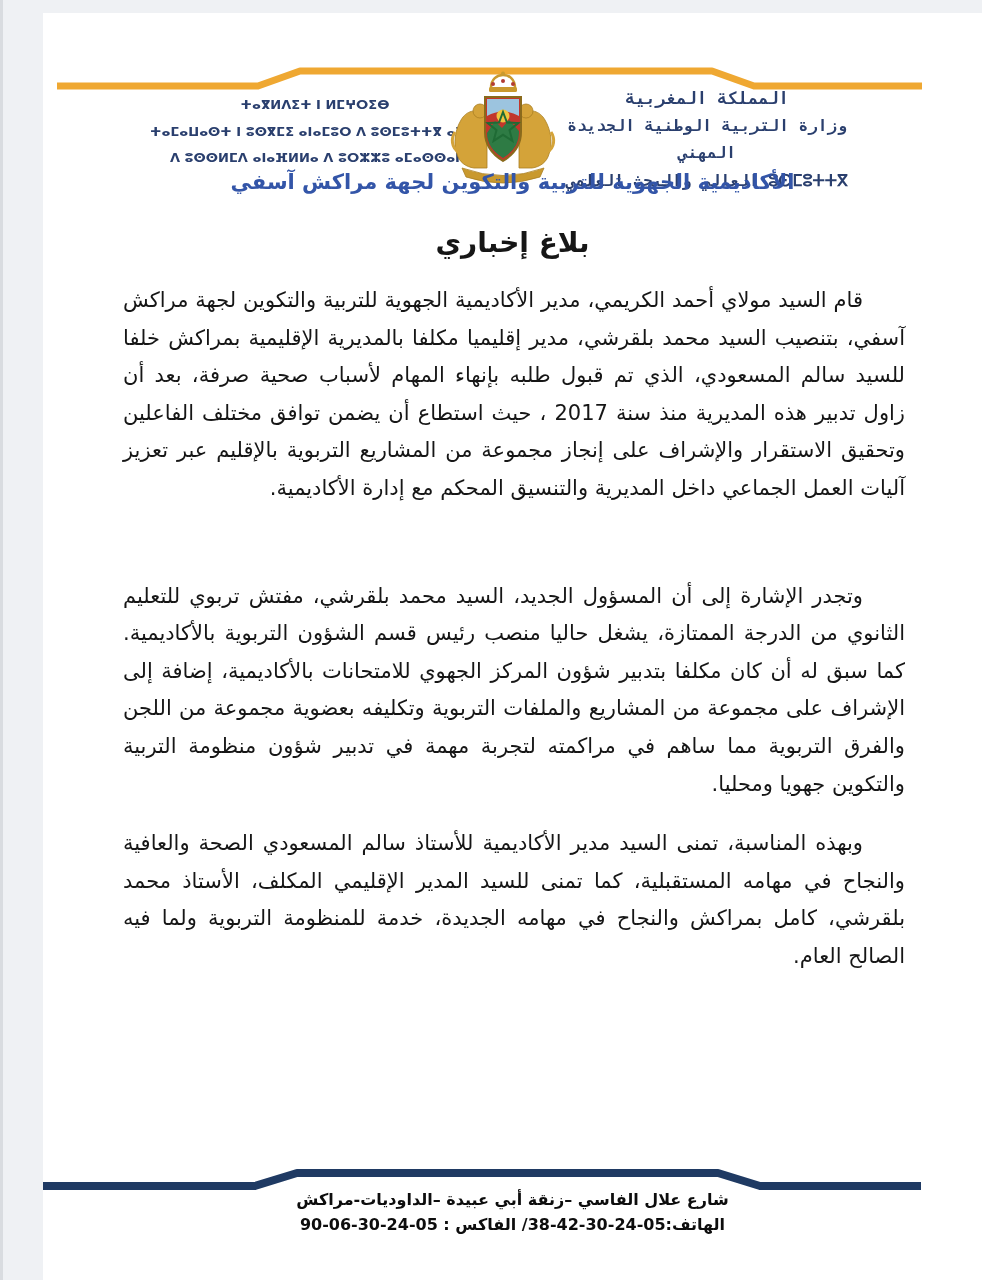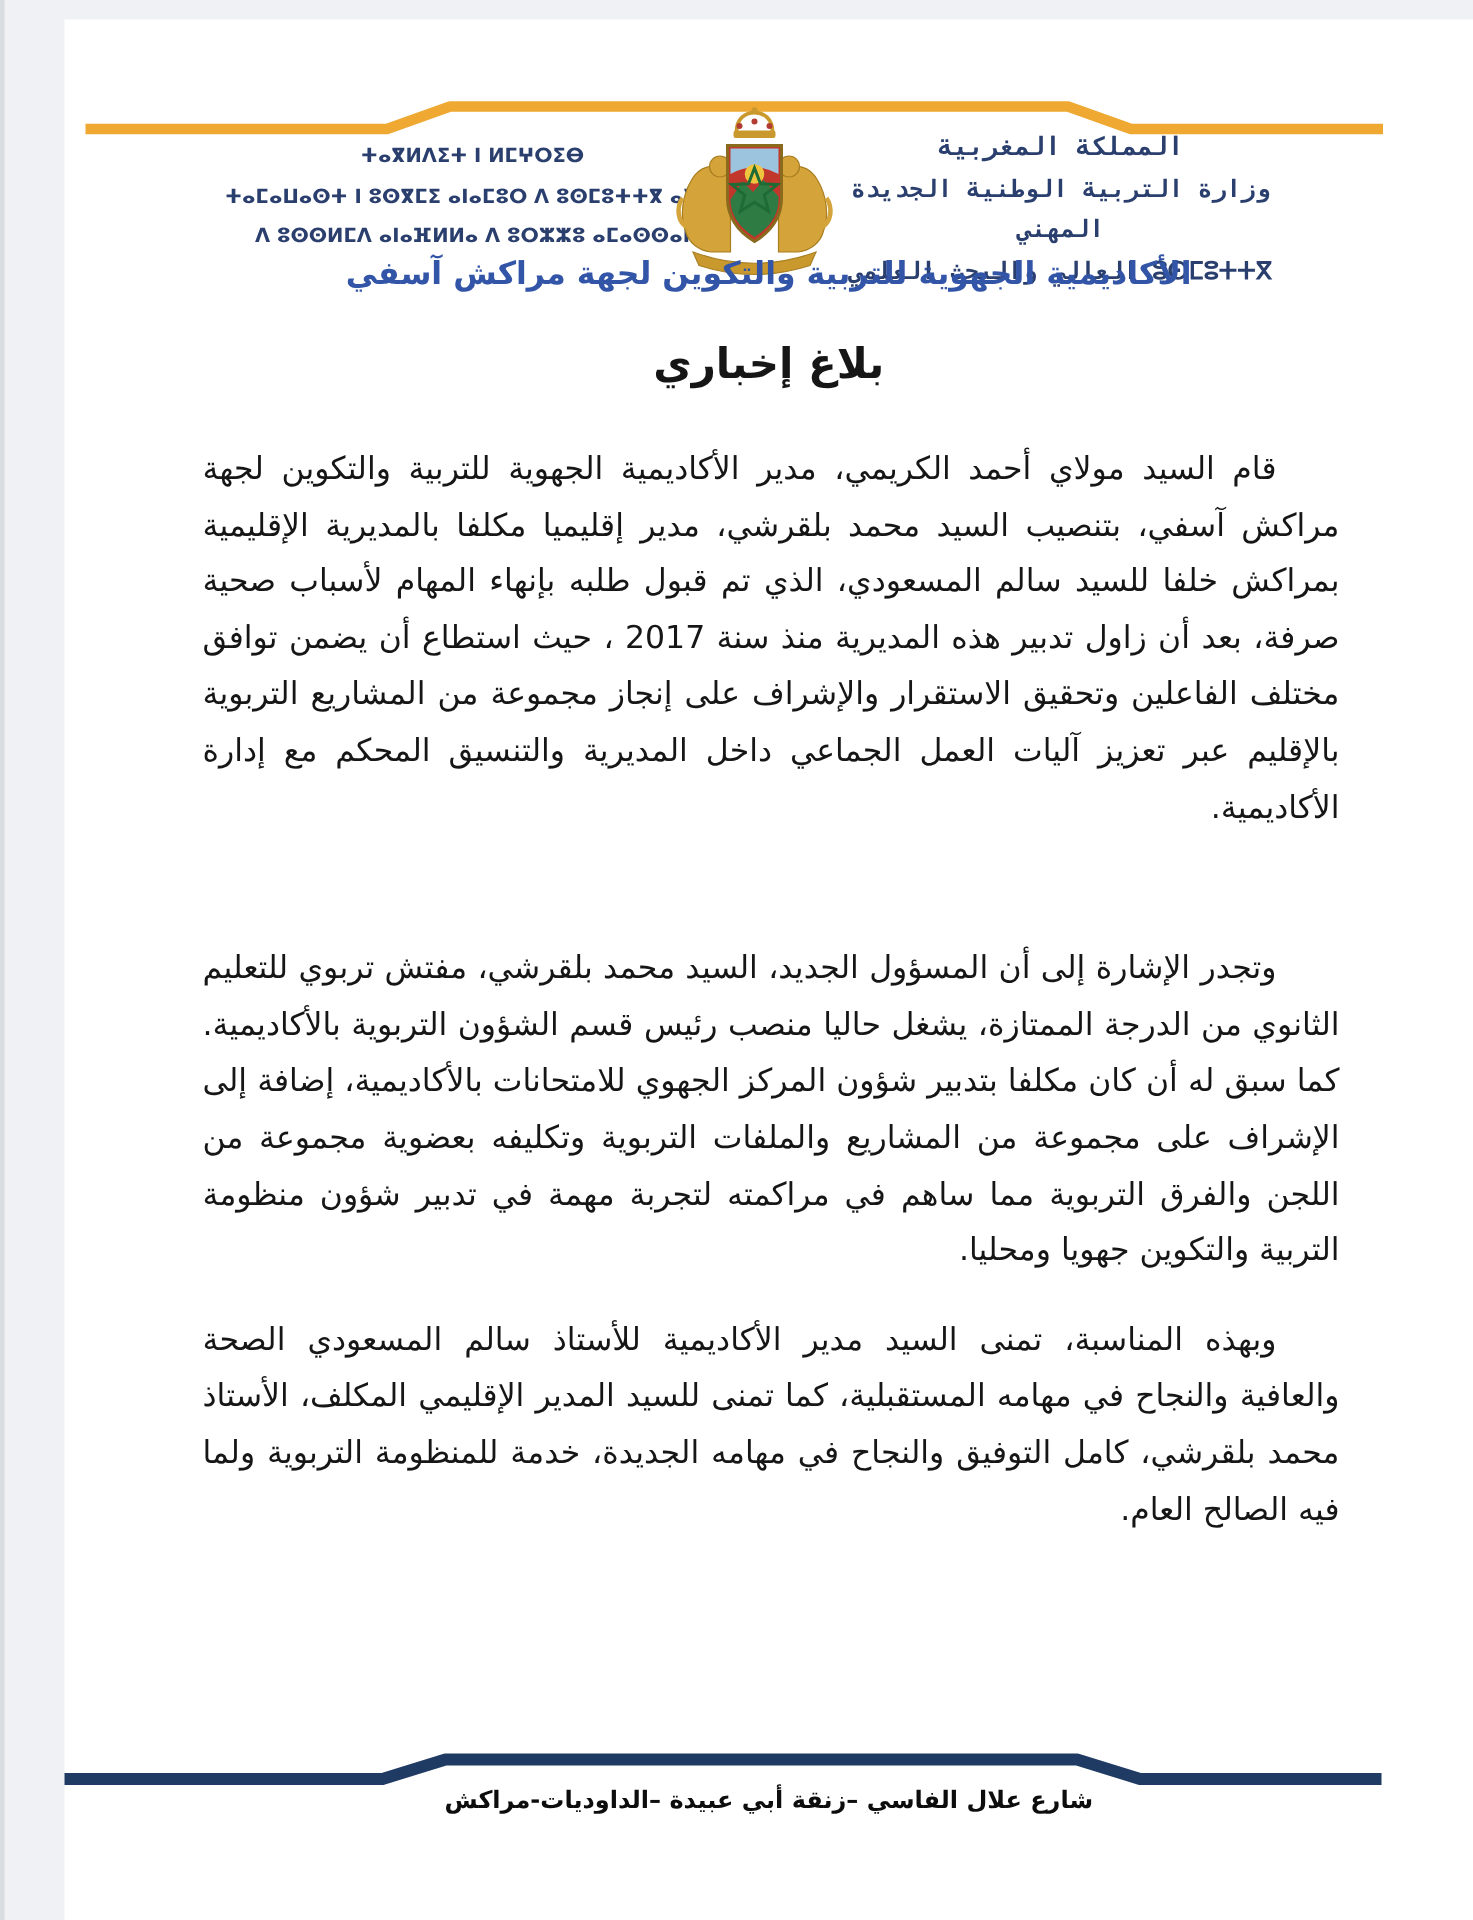--- a/index.html
+++ b/index.html
@@ -53,21 +53,21 @@
     color:var(--body-text,#161616);
     font-weight:bold;font-size:28px;letter-spacing:.5px;
   }
   .body-text{
     position:absolute;left:123px;top:282px;width:782px;
     direction:rtl;
     color:var(--body-text,#161616);
     font-size:21px;line-height:37.6px;
   }
   .body-text p{
-    margin:12px;text-align:justify;text-indent:42px;
+    margin:0;text-align:justify;text-indent:42px;
   }
   .body-text p.gap-large{margin-bottom:70px;}
   .body-text p.gap-small{margin-bottom:22px;}
   .footer-block{
     position:absolute;left:43px;right:0;top:1188px;
     direction:rtl;text-align:center;
     color:var(--footer-text,#0D0D0D);
     font-weight:bold;font-size:16px;line-height:24.5px;
   }
 </style>
@@ -131,19 +131,20 @@
     <div>ⵓⵙⵎⵓⵜⵜⴳ العالي والبحث العلمي</div>
   </div>
 
   <div class="academy-name">الأكاديمية الجهوية للتربية والتكوين لجهة مراكش آسفي</div>
 
   <div class="doc-title">بلاغ إخباري</div>
 
   <div class="body-text">
     <p class="gap-large">قام السيد مولاي أحمد الكريمي، مدير الأكاديمية الجهوية للتربية والتكوين لجهة مراكش آسفي، بتنصيب السيد محمد بلقرشي، مدير إقليميا مكلفا بالمديرية الإقليمية بمراكش خلفا للسيد سالم المسعودي، الذي تم قبول طلبه بإنهاء المهام لأسباب صحية صرفة، بعد أن زاول تدبير هذه المديرية منذ سنة 2017 ، حيث استطاع أن يضمن توافق مختلف الفاعلين وتحقيق الاستقرار والإشراف على إنجاز مجموعة من المشاريع التربوية بالإقليم عبر تعزيز آليات العمل الجماعي داخل المديرية والتنسيق المحكم مع إدارة الأكاديمية.</p>
     <p class="gap-small">وتجدر الإشارة إلى أن المسؤول الجديد، السيد محمد بلقرشي، مفتش تربوي للتعليم الثانوي من الدرجة الممتازة، يشغل حاليا منصب رئيس قسم الشؤون التربوية بالأكاديمية. كما سبق له أن كان مكلفا بتدبير شؤون المركز الجهوي للامتحانات بالأكاديمية، إضافة إلى الإشراف على مجموعة من المشاريع والملفات التربوية وتكليفه بعضوية مجموعة من اللجن والفرق التربوية مما ساهم في مراكمته لتجربة مهمة في تدبير شؤون منظومة التربية والتكوين جهويا ومحليا.</p>
-    <p>وبهذه المناسبة، تمنى السيد مدير الأكاديمية للأستاذ سالم المسعودي الصحة والعافية والنجاح في مهامه المستقبلية، كما تمنى للسيد المدير الإقليمي المكلف، الأستاذ محمد بلقرشي، كامل التوفيق والنجاح في مهامه الجديدة، خدمة للمنظومة التربوية ولما فيه الصالح العام.</p>
+    <p>وبهذه المناسبة، تمنى السيد مدير الأكاديمية للأستاذ سالم المسعودي الصحة والعافية والنجاح في مهامه المستقبلية، كما تمنى للسيد المدير الإقليمي المكلف، الأستاذ محمد بلقرشي، كامل بمراكش والنجاح في مهامه الجديدة، خدمة للمنظومة التربوية ولما فيه الصالح العام.</p>
   </div>
 
   <div class="footer-block">
     <div>شارع علال الفاسي –زنقة أبي عبيدة –الداوديات-مراكش</div>
+    <div>الهاتف:05-24-30-42-38/ الفاكس : 05-24-30-06-90</div>
   </div>
 </div>
 
 </body></html>

